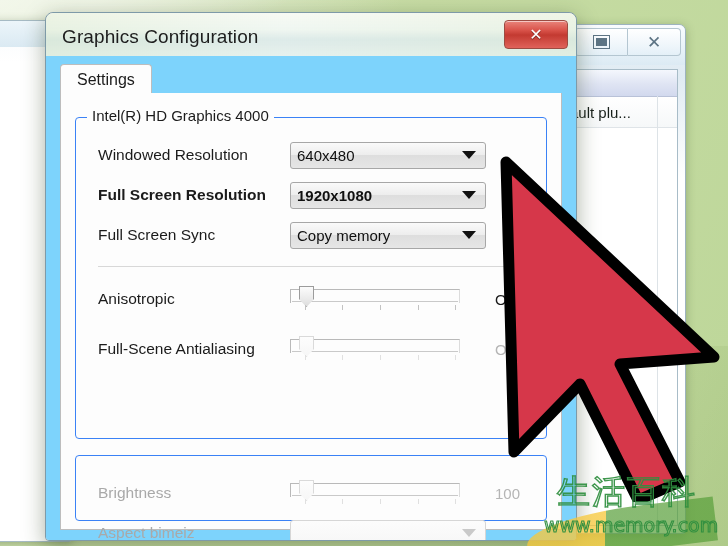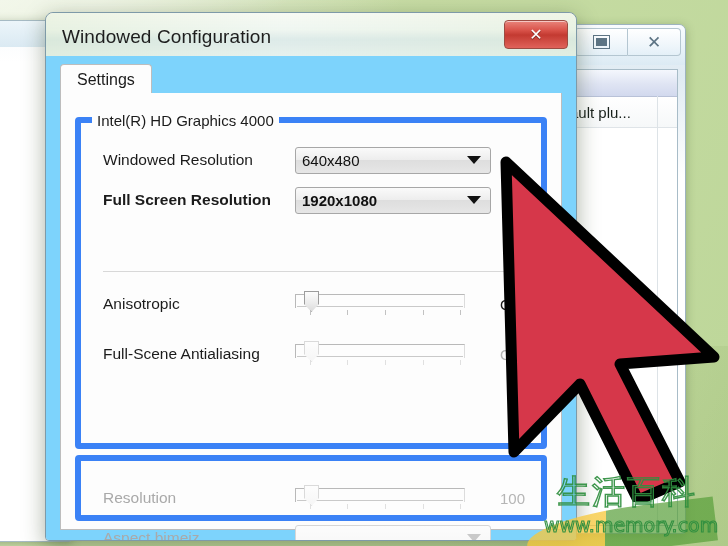--- a/index.html
+++ b/index.html
@@ -163,21 +163,21 @@
     background:#fdfdfd;
     border:1px solid #bdbdbd;border-bottom:1px solid #fdfdfd;
     border-radius:4px 4px 0 0;
   }
   .panel{
     position:absolute;left:14px;top:37px;right:14px;bottom:10px;
     background:#fdfdfd;border:1px solid #bdbdbd;border-top:none;
   }
 
   
-  .grp{position:absolute;border:6px solid #3b82f6;border-radius:4px;}
+  .grp{position:absolute;border:1px solid #3b82f6;border-radius:4px;}
   .grp-cap{
     position:absolute;top:-11px;left:11px;background:#fdfdfd;padding:0 5px;
     font-size:15px;color:#1b1b1b;white-space:nowrap;
   }
   .grp1{left:14px;top:24px;right:14px;height:320px;}
   .grp2{left:14px;top:362px;right:14px;bottom:8px;}
 
   .row{position:absolute;left:0;right:0;height:30px;display:flex;align-items:center;}
   .lbl{
     position:absolute;left:22px;font-size:15.5px;color:#1b1b1b;white-space:nowrap;
@@ -293,21 +293,21 @@
         <span class="rlist-cell">ault plu...</span>
       </div>
       <div class="rlist-div"></div>
     </div>
   </div>
 
   <div class="dlg">
     <div class="dlg-tb">
       <div class="dlg-tb-green"></div>
     </div>
-    <div class="dlg-title">Windowed Configuration</div>
+    <div class="dlg-title">Graphics Configuration</div>
     <div class="closebtn">
       <span>✕</span>
     </div>
 
     <div class="dlg-body">
 
       <div class="tabstrip">
         <div class="tabline"></div>
         <div class="tab">
           <span>Settings</span>
@@ -328,20 +328,27 @@
           </div>
 
           <div class="row" style="top:62px;font-weight:bold;">
             <span class="lbl">Full Screen Resolution</span>
             <div class="combo" style="left:214px;">
               <span class="combo-txt">1920x1080</span>
               <span class="arrow"></span>
             </div>
           </div>
 
+          <div class="row" style="top:102px;">
+            <span class="lbl">Full Screen Sync</span>
+            <div class="combo" style="left:214px;">
+              <span class="combo-txt">Copy memory</span>
+              <span class="arrow"></span>
+            </div>
+          </div>
 
           <div class="hr" style="top:148px;"></div>
 
           <div class="row" style="top:166px;">
             <span class="lbl">Anisotropic</span>
             <div class="sld" style="left:214px;">
               <div class="sld-track">
                 <div class="sld-line"></div>
               </div>
               <div class="sld-thumb"></div>
@@ -371,21 +378,21 @@
                 <span class="tick dis" style="left:165px;"></span>
               </div>
             </div>
             <span class="sld-val dis" style="left:398px;">Off</span>
           </div>
         </div>
 
         <div class="grp grp2">
 
           <div class="row" style="top:22px;">
-            <span class="lbl dis">Resolution</span>
+            <span class="lbl dis">Brightness</span>
             <div class="sld" style="left:214px;">
               <div class="sld-track">
                 <div class="sld-line"></div>
               </div>
               <div class="sld-thumb dis"></div>
               <div class="sld-ticks">
                 <span class="tick dis" style="left:15px;"></span>
                 <span class="tick dis" style="left:52px;"></span>
                 <span class="tick dis" style="left:90px;"></span>
                 <span class="tick dis" style="left:128px;"></span>

